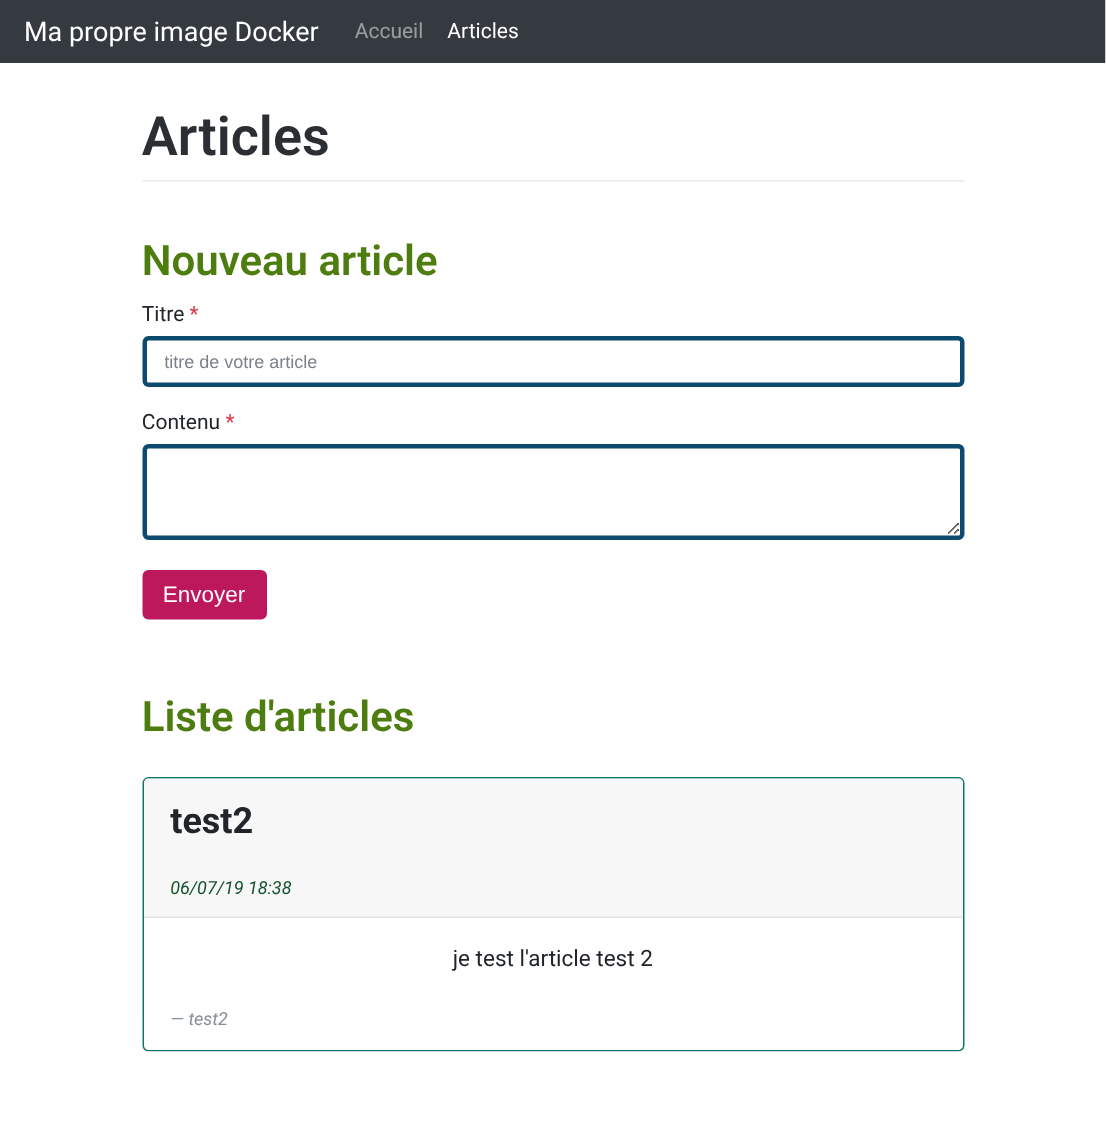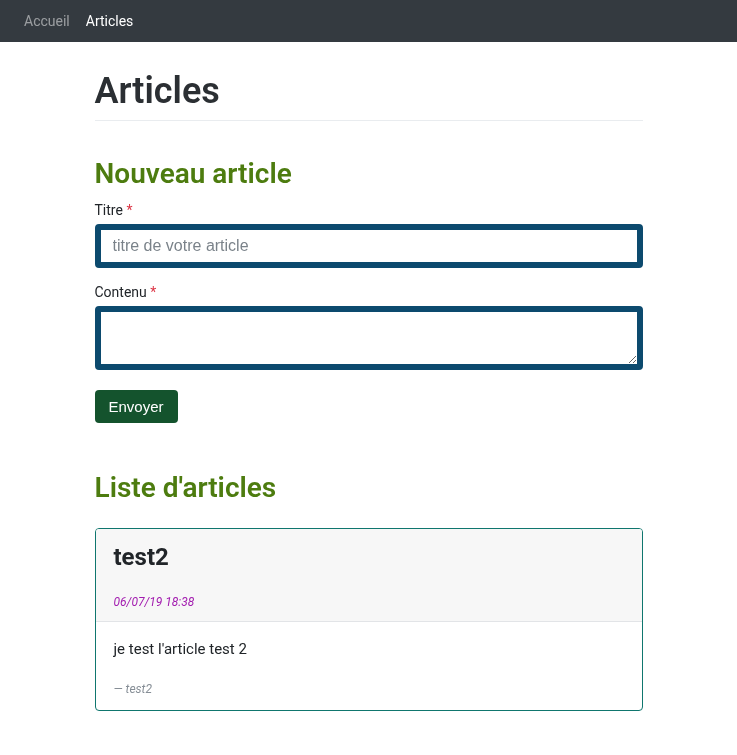--- a/index.html
+++ b/index.html
@@ -55,30 +55,30 @@
     .form-label {
       display: block;
       font-size: 14px;
       margin-bottom: 6px;
       color: #212529;
     }
     .required { color: #dc3545; }
     .form-control {
       width: 100%;
       padding: 7px 12px;
-      font-size: 16px;
-      border: 6px solid #0c4a6e;
+      font-size: 12px;
+      border: 3px solid #0c4a6e;
       border-radius: 4px;
       color: #495057;
       background: #fff;
     }
     .form-control::placeholder { color: #6c757d; opacity: 0.9; }
     textarea.form-control { height: 64px; resize: both; }
     .btn-primary {
-      background: #14532d;
+      background: #be185d;
       color: #fff;
       border: none;
       padding: 8px 14px;
       font-size: 15px;
       border-radius: 4px;
       cursor: pointer;
     }
     .card {
       border: 1px solid #0f766e;
       border-radius: 4px;
@@ -91,37 +91,38 @@
       border-bottom: 1px solid #e2e4e7;
     }
     .card-header h3 {
       font-size: 24px;
       font-weight: 700;
       color: #212529;
       margin-bottom: 4px;
     }
     .card-header .date {
       font-size: 12px;
-      color: #a21caf;
+      color: #14532d;
       font-style: italic;
       margin-top: 24px;
     }
-    .card-body { padding: 18px 18px 10px; }
+    .card-body { padding: 18px 18px 10px; text-align: center; }
     .card-body p { font-size: 15px; margin-bottom: 14px; }
     .card-footer-sig {
       font-size: 12px;
       color: #868e96;
       font-style: italic;
       padding: 0 18px 14px;
     }
   </style>
 </head>
 <body>
 
 <nav class="navbar">
+  <a class="navbar-brand">Ma propre image Docker</a>
   <a class="nav-link">Accueil</a>
   <a class="nav-link active">Articles</a>
 </nav>
 
 <div class="container">
 
   <h1 class="page-title">Articles</h1>
 
   <h2 class="section-title">Nouveau article</h2>
 

